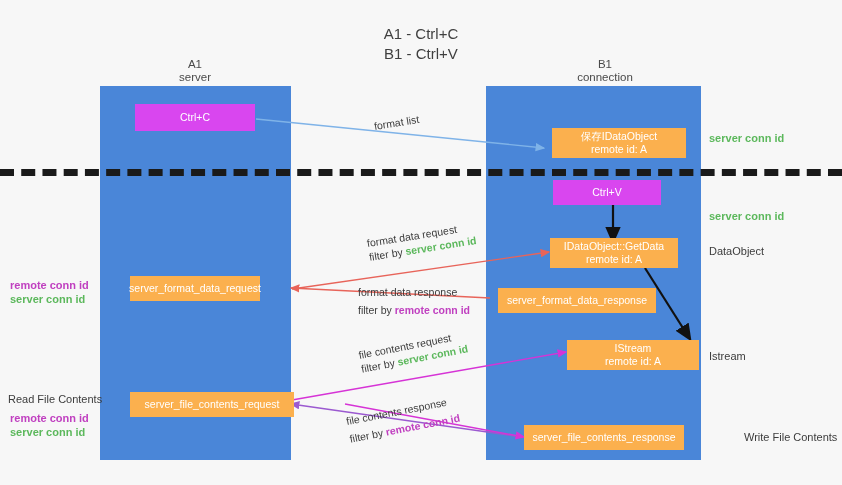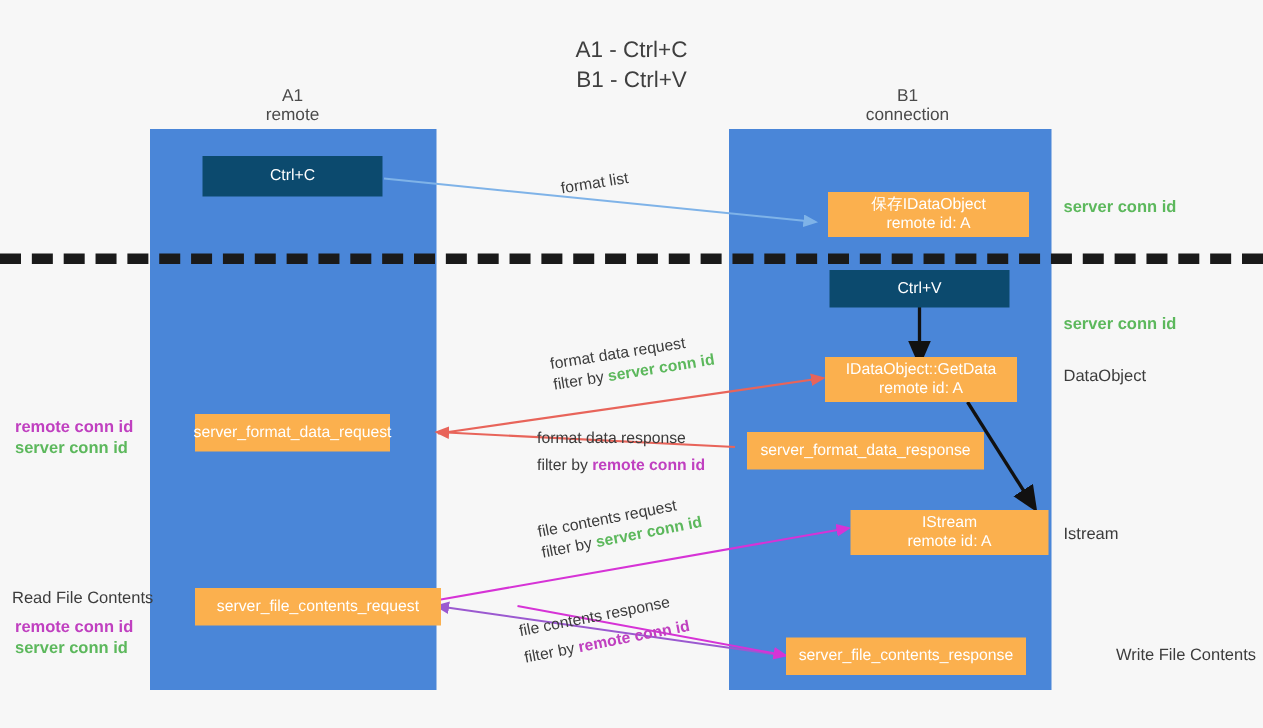--- a/index.html
+++ b/index.html
@@ -61,21 +61,21 @@
     display: flex;
     flex-direction: column;
     align-items: center;
     justify-content: center;
     color: #ffffff;
     font-size: 10.5px;
     line-height: 13px;
     text-align: center;
     padding: 2px 4px;
   }
-  .box.green  { background: #0c4a6e; }
+  .box.green  { background: #d946ef; }
   .box.orange { background: #fbb04e; }
   .box .ln { display: block; white-space: nowrap; }
 
   
   .note {
     font-size: 11px;
     line-height: 13px;
     color: #3c3c3c;
     white-space: nowrap;
   }
@@ -107,21 +107,21 @@
 </head>
 <body>
 
 <div id="stage">
 
   <div class="abs title">A1 - Ctrl+C
 B1 - Ctrl+V</div>
 
   <div class="abs col-head" style="left:120px; top:58px; width:150px;">
     <span>A1</span>
-    <span class="l2">remote</span>
+    <span class="l2">server</span>
   </div>
   <div class="abs col-head" style="left:530px; top:58px; width:150px;">
     <span>B1</span>
     <span class="l2">connection</span>
   </div>
 
   <div class="abs lane" style="left:100px; top:86px; width:191px; height:374px;"></div>
   <div class="abs lane" style="left:486px; top:86px; width:215px; height:374px;"></div>
 
   <svg class="overlay" viewBox="0 0 842 485">
@@ -164,21 +164,21 @@
 
   <div class="abs box green" style="left:135px; top:104px; width:120px; height:27px;">
     <span class="ln">Ctrl+C</span>
   </div>
 
   <div class="abs box orange" style="left:552px; top:128px; width:134px; height:30px;">
     <span class="ln">保存IDataObject</span>
     <span class="ln">remote id: A</span>
   </div>
 
-  <div class="abs box green" style="left:553px; top:180px; width:120px; height:25px;">
+  <div class="abs box green" style="left:553px; top:180px; width:108px; height:25px;">
     <span class="ln">Ctrl+V</span>
   </div>
 
   <div class="abs box orange" style="left:550px; top:238px; width:128px; height:30px;">
     <span class="ln">IDataObject::GetData</span>
     <span class="ln">remote id: A</span>
   </div>
 
   <div class="abs box orange" style="left:130px; top:276px; width:130px; height:25px;">
     <span class="ln">server_format_data_request</span>

